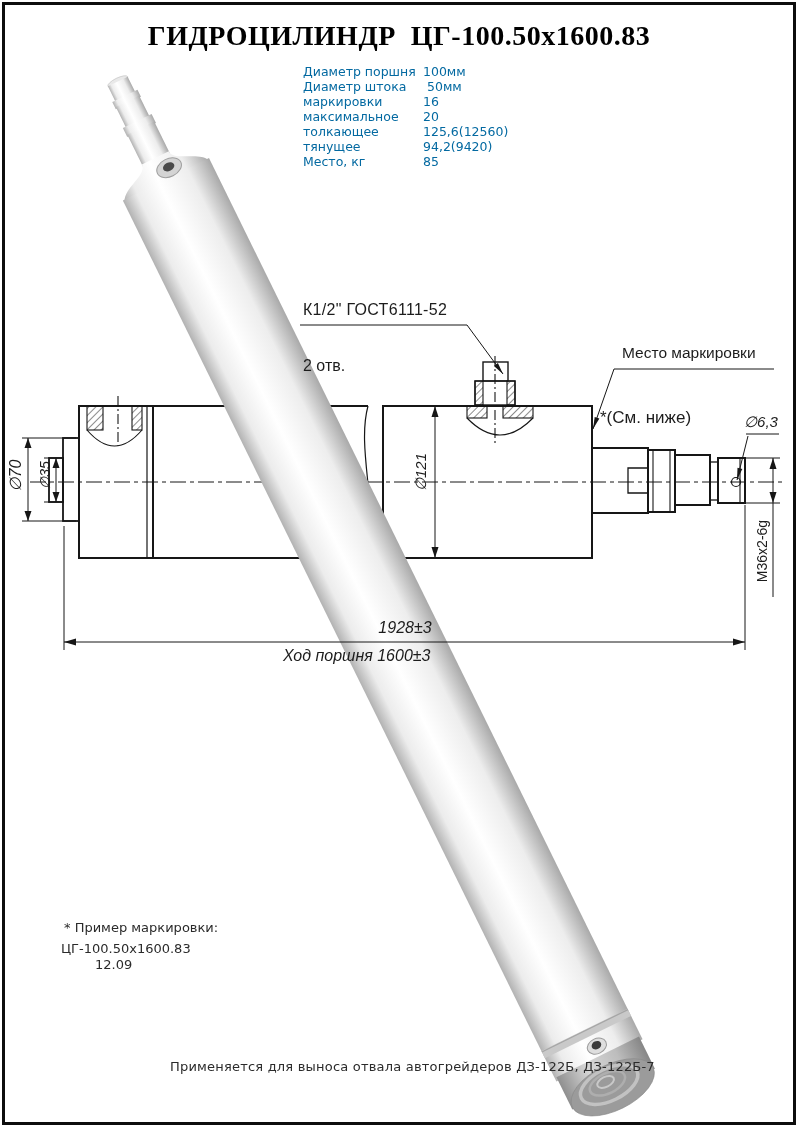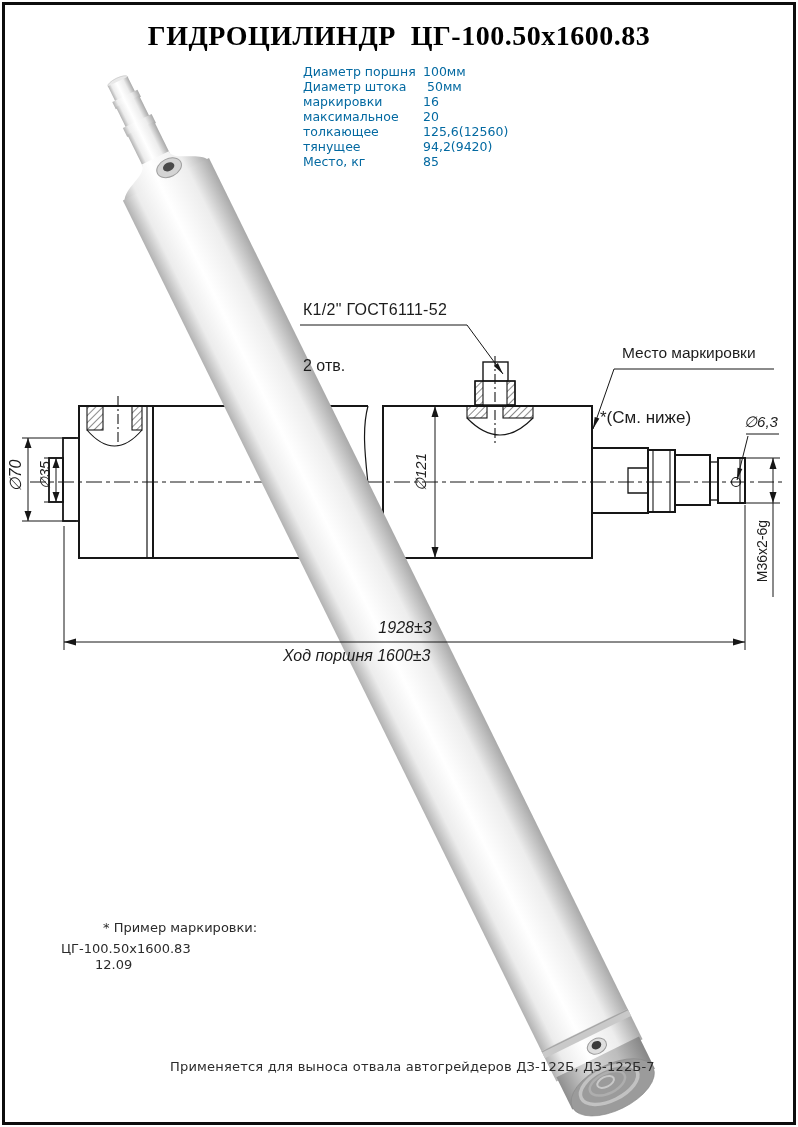--- a/index.html
+++ b/index.html
@@ -22,21 +22,21 @@
   .mark1{top:344px;left:622px;font-size:15.5px;}
   .mark2{top:370px;left:600px;font-size:17px;margin-top:38px;}
   .d63{top:413px;left:744px;font-size:15px;}
   .d121{top:463px;left:390px;width:62px;font-size:15px;}
   .d70{top:466px;left:-15px;width:60px;font-size:16px;}
   .d35{top:467px;left:16px;width:58px;font-size:14px;}
   .m36{top:543px;left:722px;width:80px;font-size:14px;}
   .len{top:619px;left:305px;width:200px;text-align:center;font-size:16px;}
   .stroke-dim{top:647px;left:283px;width:250px;text-align:left;font-size:16px;}
   .note{font-family:"DejaVu Sans",sans-serif;font-size:13px;color:#2b2b2b;}
-  .note1{top:920px;left:64px;margin-left:39px;}
+  .note1{top:920px;left:64px;}
   .note2{top:941px;left:61px;}
   .note3{top:957px;left:95px;}
   .caption{top:1059px;left:170px;font-family:"DejaVu Sans",sans-serif;
            font-size:13px;color:#2b2b2b;letter-spacing:.2px;}
   svg{position:absolute;left:0;top:0;}
 </style>
 </head>
 <body>
 
 <div id="page">

